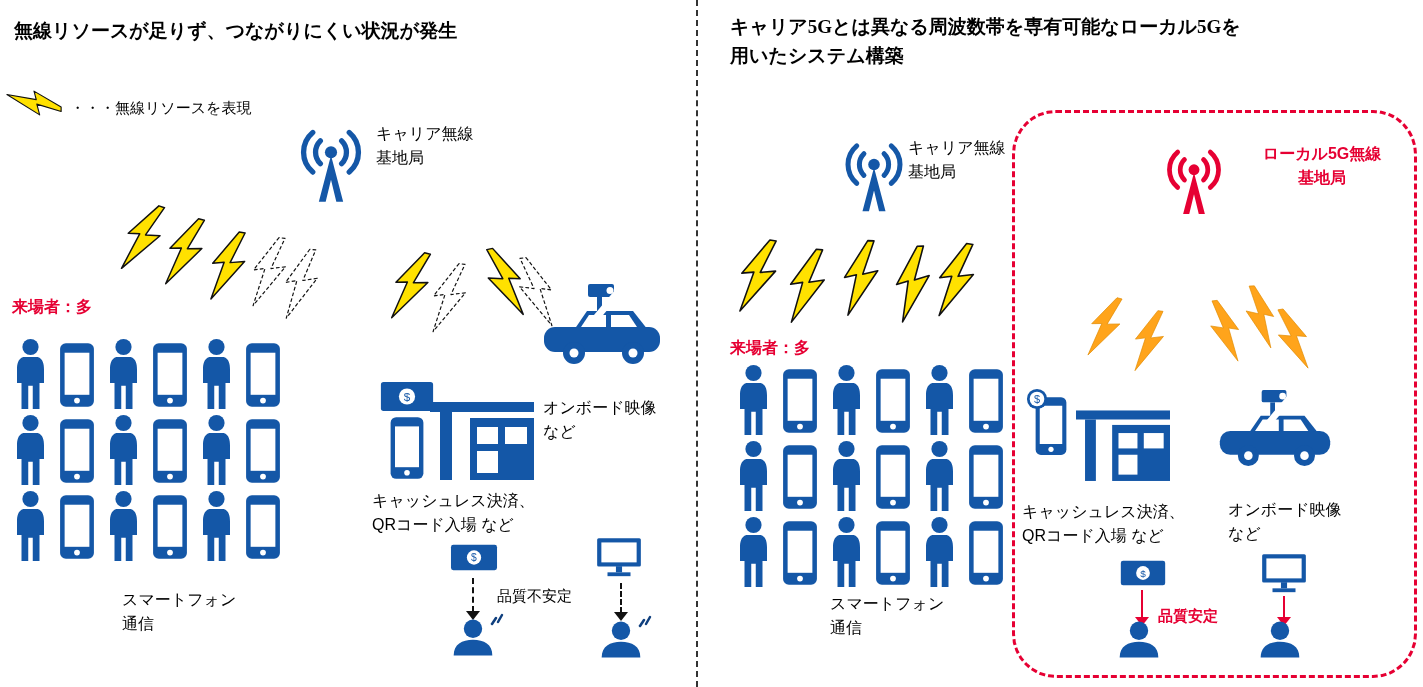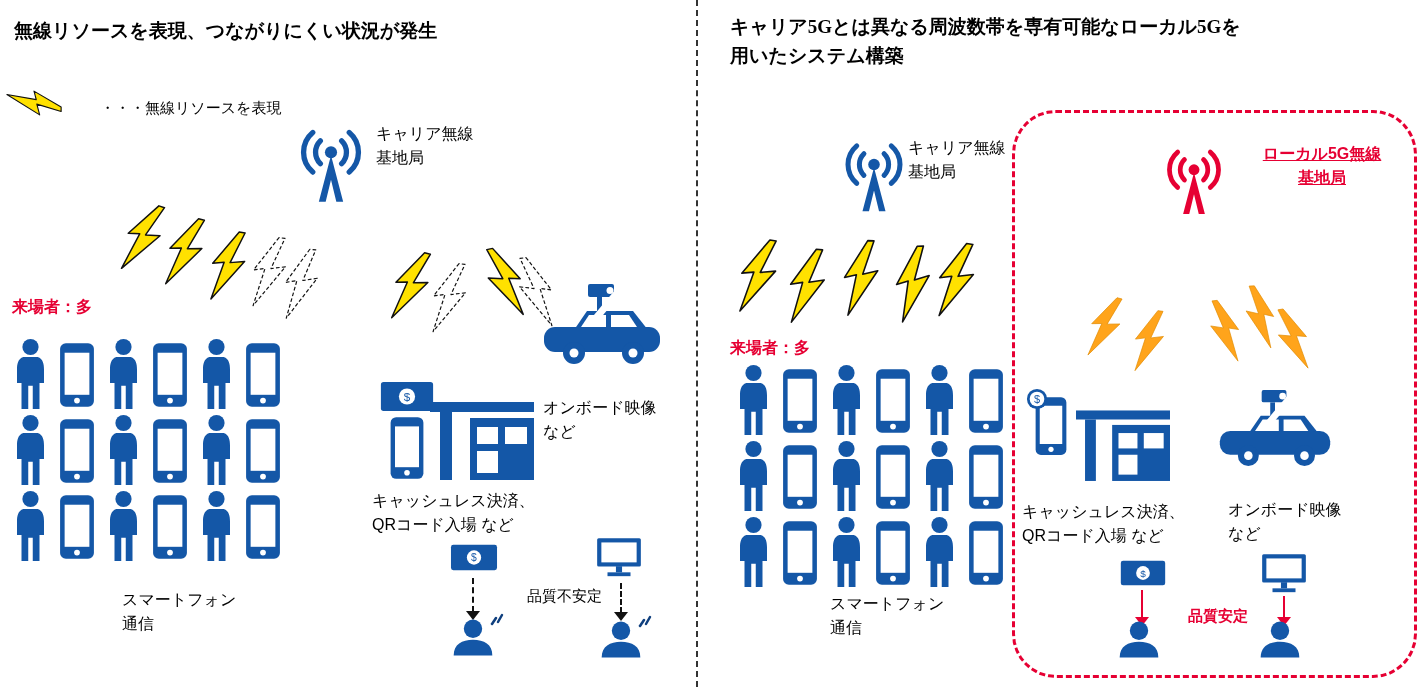--- a/index.html
+++ b/index.html
@@ -2,24 +2,24 @@
 <html style="--blue: #1457A7; --red: #E60033; --yellow: #FFE100; --orange: #FFA41B;"><head>
 <meta charset="utf-8">
 <style>
   * { margin:0; padding:0; box-sizing:border-box; }
   html,body { background:#fff; }
   body { font-family:"Liberation Sans","DejaVu Sans",sans-serif; }
   .canvas { position:relative; width:1423px; height:687px; background:#fff; overflow:hidden; }
   .abs { position:absolute; }
   .title { font-size:19px; font-weight:bold; color:#000; white-space:pre-line; line-height:1.55; }
   .label { font-size:16px; color:#000; white-space:pre-line; line-height:1.5; }
-  .small { font-size:15px;margin-left:30px; }
+  .small { font-size:15px; }
   .red   { color:var(--red,#E60033); }
   .bold  { font-weight:bold;text-align:right; }
-  .center{ text-align:center;text-decoration:underline; }
+  .center{ text-align:center; }
 
   .divider { position:absolute; left:696px; top:0; height:687px; border-left:2px dashed #333; }
   .local5g-frame { position:absolute; border:3px dashed var(--red,#E60033); border-radius:44px; }
 
   .icon-blue { color:var(--blue,#1457A7); }
   .icon-red  { color:var(--red,#E60033); }
   .icon-navy { color:#0F3F7E; }
   svg { display:block; overflow:visible; }
 
   .bolt-yellow polygon { fill:var(--yellow,#FFE100); stroke:#111; stroke-width:2; stroke-linejoin:round; }
@@ -105,21 +105,21 @@
       <line x1="2" y1="14" x2="6" y2="8" stroke="currentColor" stroke-width="2.5" stroke-linecap="round"></line>
       <line x1="8" y1="12" x2="12" y2="5" stroke="currentColor" stroke-width="2.5" stroke-linecap="round"></line>
     </symbol>
   </defs>
 </svg>
 
 <div class="canvas">
 
   <div class="divider"></div>
 
-  <div class="abs title" style="left:14px; top:16px; width:600px;">無線リソースを表現、つながりにくい状況が発生</div>
+  <div class="abs title" style="left:14px; top:16px; width:600px;">無線リソースが足りず、つながりにくい状況が発生</div>
 
   <div class="abs" style="left:4px; top:88px; width:60px; height:30px;">
     <svg class="bolt-yellow" viewBox="0 0 46 100" style="width:26px; height:58px; position:absolute; left:17px; top:-14px; transform:rotate(90deg);">
         <polygon points="30,2 2,50 17,46 8,98 44,40 25,45 38,2"></polygon>
       </svg>
   </div>
   <div class="abs label small" style="left:70px; top:97px;">・・・無線リソースを表現</div>
 
   <svg class="abs icon-blue" style="left:293px; top:116px; width:76px; height:100px;">
       <use href="#i-antenna"></use>

